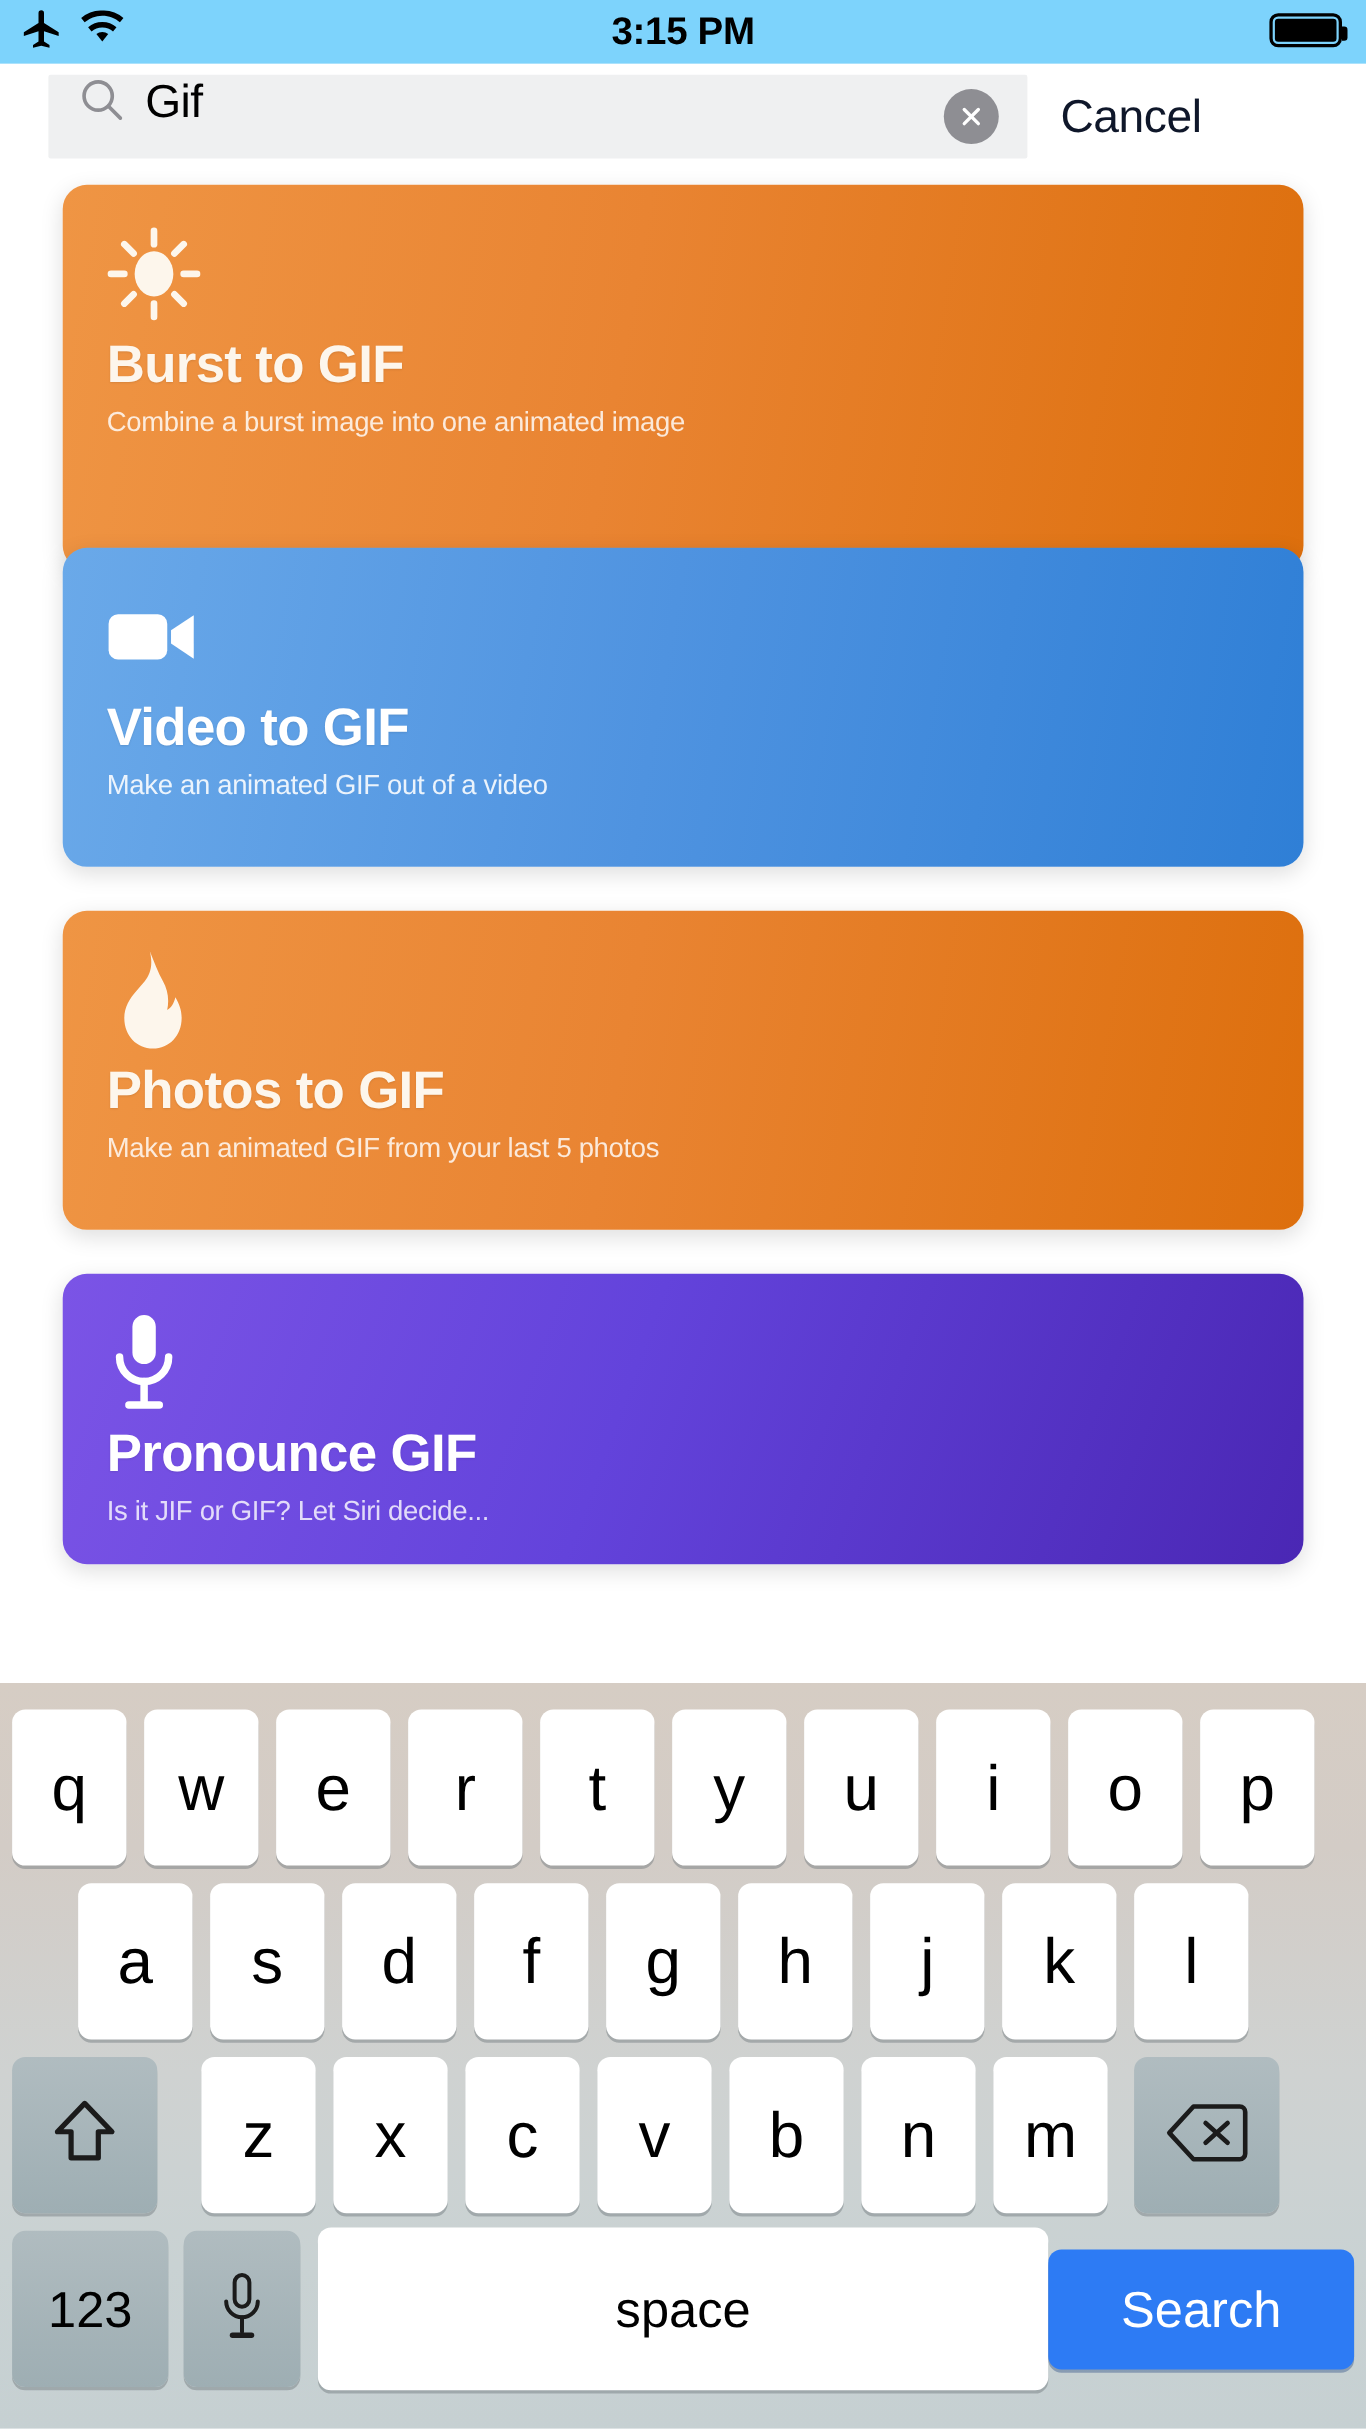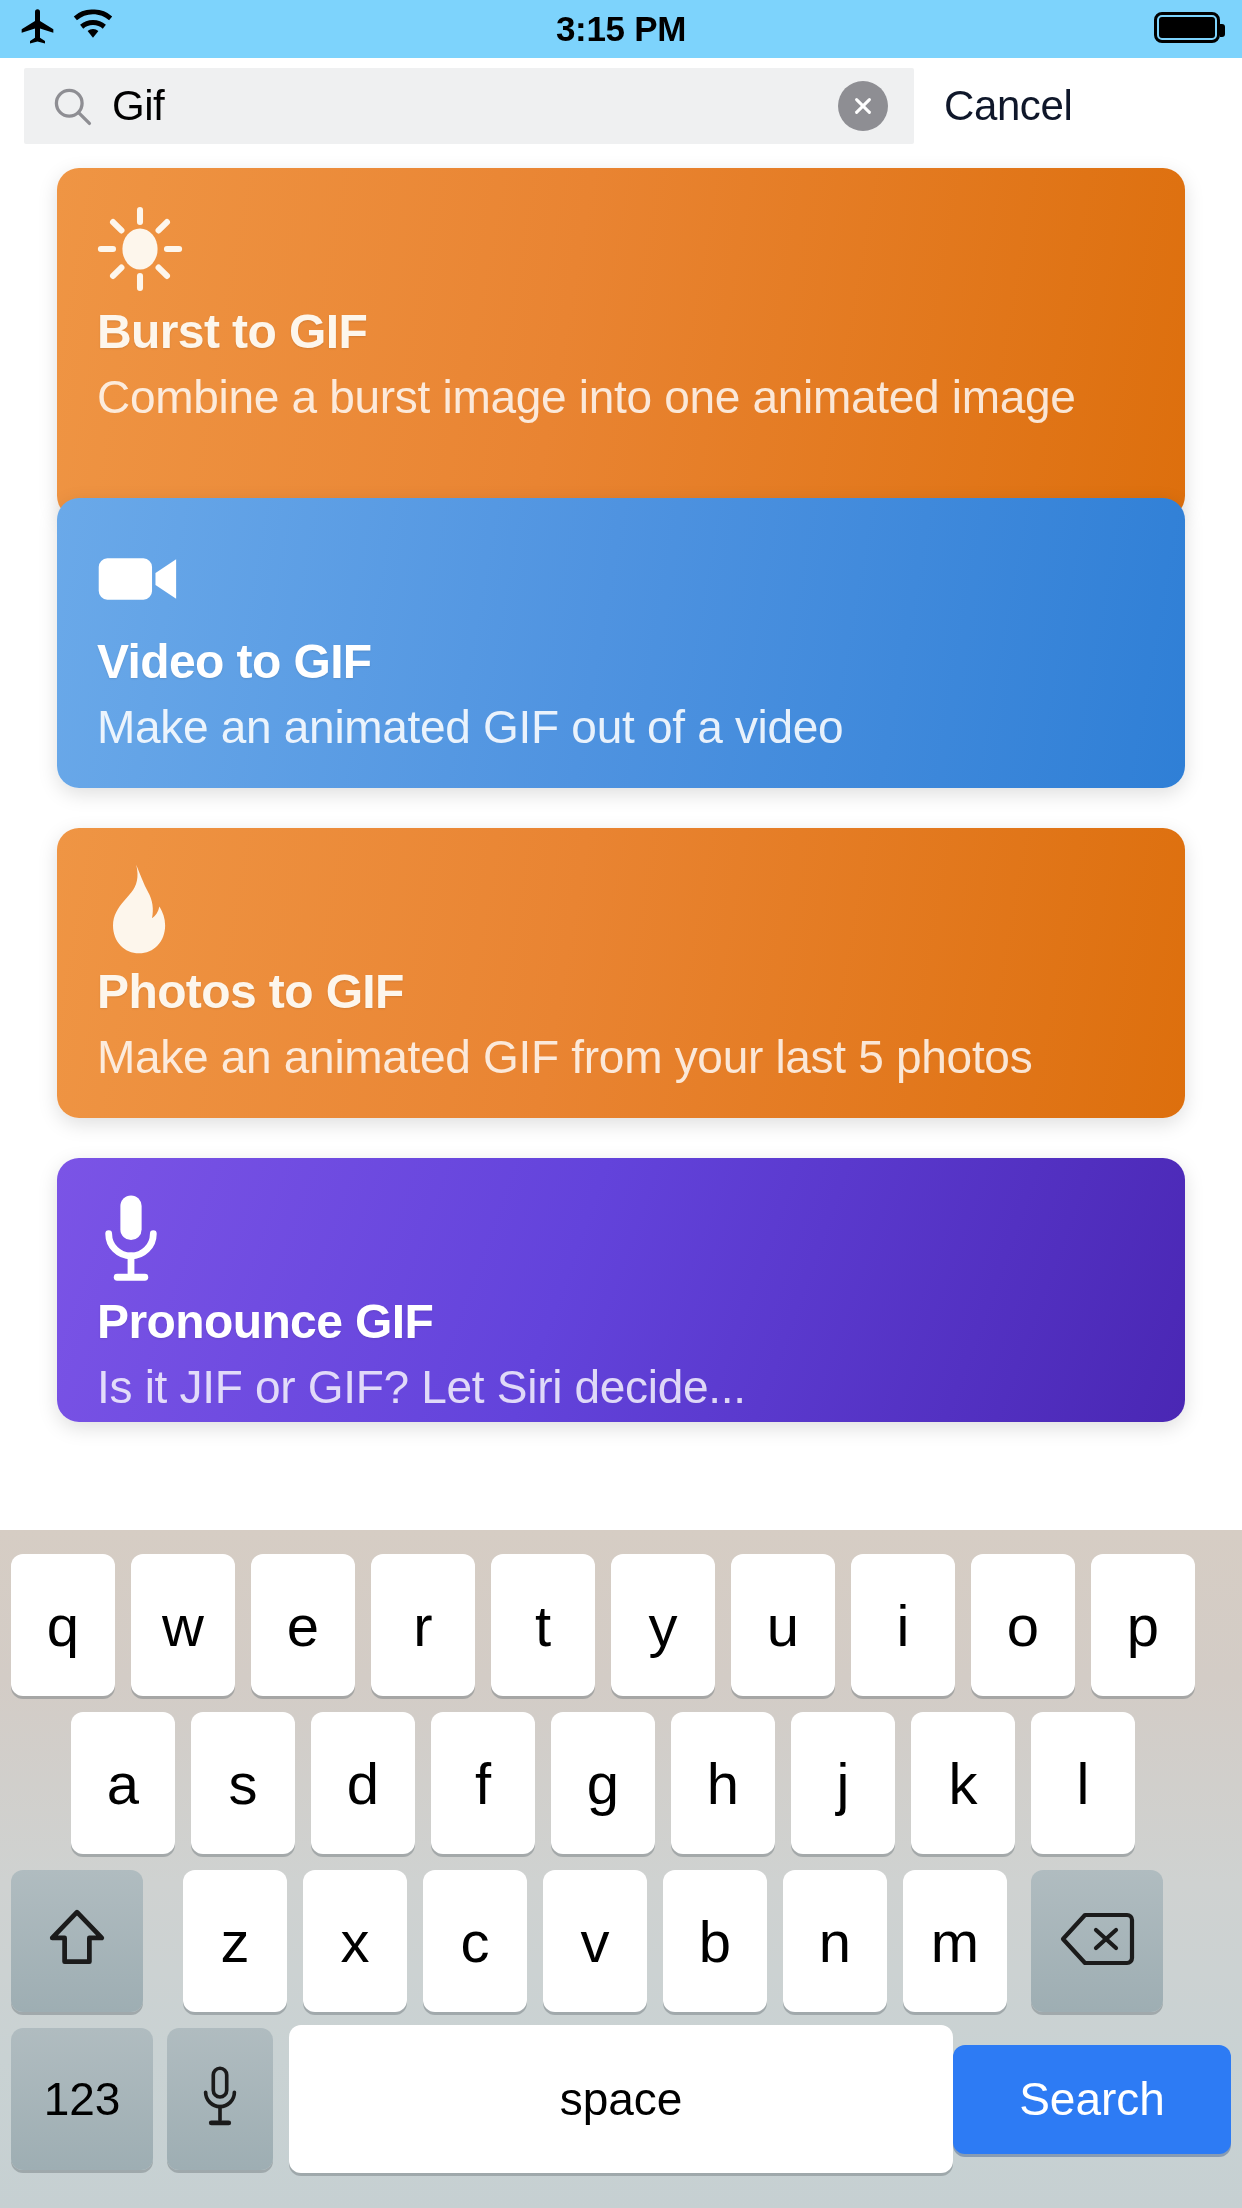--- a/index.html
+++ b/index.html
@@ -45,25 +45,25 @@
 
   
   #search-row {
     position: absolute; top: 58px; left: 0;
     width: 1242px; height: 96px;
     display: flex; align-items: center;
     background: #ffffff;
   }
   #search-field {
     position: relative;
-    margin-left: 24px;
+    margin-left: 44px;
     width: 890px; height: 76px;
     background: #eff0f1;
     border-radius: 2px;
-    display: flex; align-items: center;
+    display: flex; align-items: flex-start;
   }
   #search-icon-wrap { margin-left: 26px; display: flex; align-items: center; }
   #search-text {
     margin-left: 18px;
     font-size: 42px; color: #000;
     letter-spacing: -0.5px;
   }
   #clear-btn {
     position: absolute; right: 26px; top: 50%; transform: translateY(-50%);
     width: 50px; height: 50px; border-radius: 50%;
@@ -98,21 +98,21 @@
   }
   .card-title {
     position: absolute; left: 40px;
     font-size: 48px; font-weight: bold;
     color: #fdf6ec;
     letter-spacing: -0.6px;
     text-shadow: 0 1px 2px rgba(0,0,0,0.10);
   }
   .card-sub {
     position: absolute; left: 40px;
-    font-size: 46px; font-weight: 400;
+    font-size: 25px; font-weight: 400;
     color: rgba(255,255,255,0.82);
     letter-spacing: -0.3px;
     white-space: nowrap;
   }
 
   #card-burst  { top: 8px;   height: 350px; background: linear-gradient(100deg, #ef9544 0%, #e98432 45%, #dd6f0d 100%); }
   #card-video  { top: 338px; height: 290px; background: linear-gradient(100deg, #6aa9e9 0%, #4f93e0 48%, #2f7fd6 100%); }
   #card-photos { top: 668px; height: 290px; background: linear-gradient(100deg, #ef9544 0%, #e98432 45%, #dd6f0d 100%); }
   #card-pronounce { top: 998px; height: 264px; background: linear-gradient(110deg, #7b54e6 0%, #6343db 45%, #4a27b4 100%); }
 

